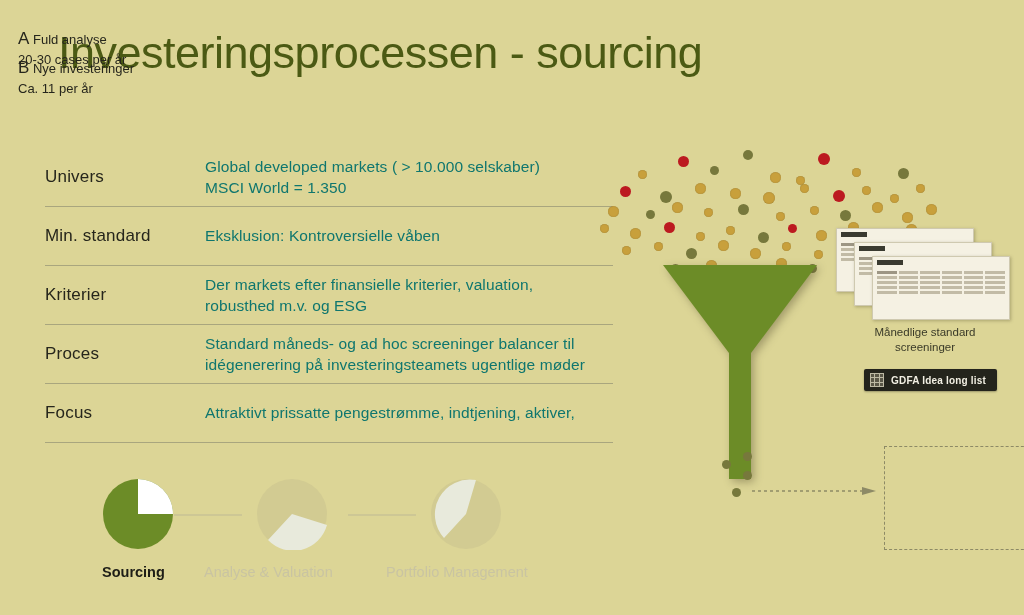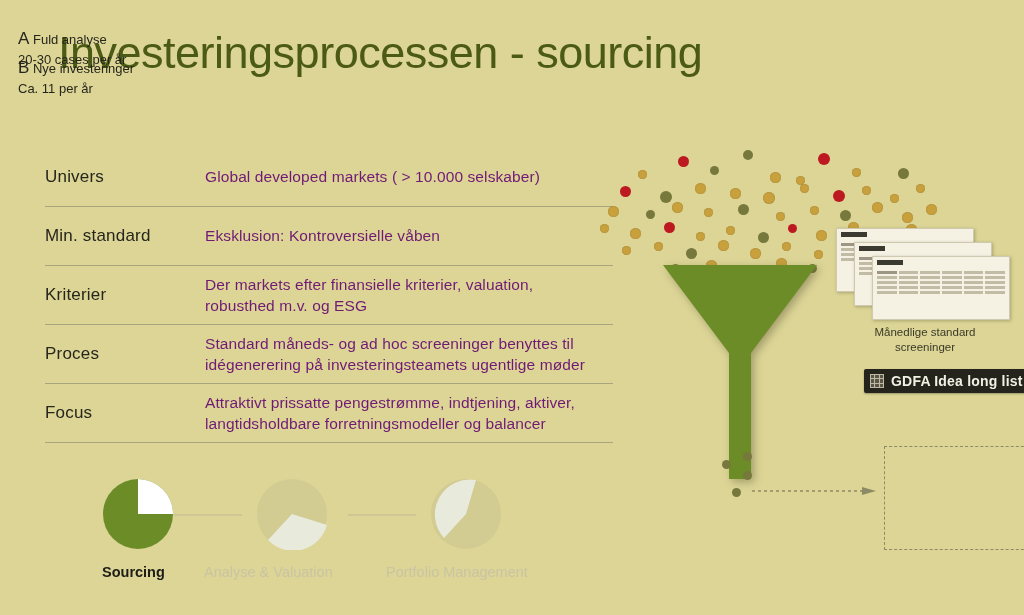--- a/index.html
+++ b/index.html
@@ -23,21 +23,21 @@
     position:relative;height:58px;
     border-bottom:1px solid #a9a67e;
     display:flex;align-items:center;
   }
   .spec-row:first-child{padding-top:0;}
   .spec-label{
     width:160px;flex:0 0 160px;
     font-size:17px;color:#26261c;letter-spacing:0.2px;
   }
   .spec-value{
-    font-size:15.5px;line-height:1.38;color:#701a75;letter-spacing:0.1px;
+    font-size:15.5px;line-height:1.38;color:#0f766e;letter-spacing:0.1px;
   }
   .spec-value span{display:block;white-space:nowrap;}
 
   
   .funnel-area{position:absolute;left:600px;top:128px;width:270px;height:380px;}
   .dot{position:absolute;border-radius:50%;}
   .dot.gold{background:#c8a03c;box-shadow:0 0 1px rgba(90,70,20,.6) inset;}
   .dot.olive{background:#77783c;}
   .dot.red{background:#bc1a20;}
 
@@ -75,21 +75,21 @@
     display:flex;align-items:center;gap:7px;
     box-shadow:0 1px 2px rgba(0,0,0,.3);
   }
   .gdfa-badge .gicon{
     width:14px;height:14px;background:#bdb9a4;
     display:grid;grid-template-columns:1fr 1fr 1fr;gap:1px;padding:1px;
     box-sizing:border-box;
   }
   .gdfa-badge .gicon i{background:#5a5748;display:block;}
   .gdfa-badge .glabel{
-    color:#f2efe3;font-size:14px;font-weight:bold;white-space:nowrap;letter-spacing:.2px;
+    color:#f2efe3;font-size:10px;font-weight:bold;white-space:nowrap;letter-spacing:.2px;
   }
 
   
   .flow-arrow{position:absolute;left:752px;top:485px;width:125px;height:12px;}
   .outcome-box{
     position:absolute;left:884px;top:446px;width:150px;height:104px;
     border:1px dashed #8d8a66;border-right:none;
     box-sizing:border-box;
   }
   .outcome-item{position:absolute;left:18px;font-size:13px;line-height:1.34;color:#26261c;white-space:nowrap;}
@@ -119,20 +119,21 @@
 <body>
 
 <div class="slide-title">Investeringsprocessen - sourcing</div>
 
 <div class="spec-table">
 
   <div class="spec-row">
     <div class="spec-label">Univers</div>
     <div class="spec-value">
       <span>Global developed markets ( &gt; 10.000 selskaber)</span>
+      <span>MSCI World = 1.350</span>
     </div>
   </div>
 
   <div class="spec-row">
     <div class="spec-label">Min. standard</div>
     <div class="spec-value">
       <span>Eksklusion: Kontroversielle våben</span>
     </div>
   </div>
 
@@ -140,30 +141,29 @@
     <div class="spec-label">Kriterier</div>
     <div class="spec-value">
       <span>Der markets efter finansielle kriterier, valuation,</span>
       <span>robusthed m.v. og ESG</span>
     </div>
   </div>
 
   <div class="spec-row">
     <div class="spec-label">Proces</div>
     <div class="spec-value">
-      <span>Standard måneds- og ad hoc screeninger benyttes til</span>
+      <span>Standard måneds- og ad hoc screeninger balancer til</span>
       <span>idégenerering på investeringsteamets ugentlige møder</span>
     </div>
   </div>
 
   <div class="spec-row">
     <div class="spec-label">Focus</div>
     <div class="spec-value">
       <span>Attraktivt prissatte pengestrømme, indtjening, aktiver,</span>
-      <span>langtidsholdbare forretningsmodeller og balancer</span>
     </div>
   </div>
 
 </div>
 
 <div class="funnel-area">
   <div id="dotfield">
       <div class="dot red" style="width: 11px; height: 11px; left: 78px; top: 28px;"></div>
       <div class="dot olive" style="width: 10px; height: 10px; left: 143px; top: 22px;"></div>
       <div class="dot red" style="width: 12px; height: 12px; left: 218px; top: 25px;"></div>

